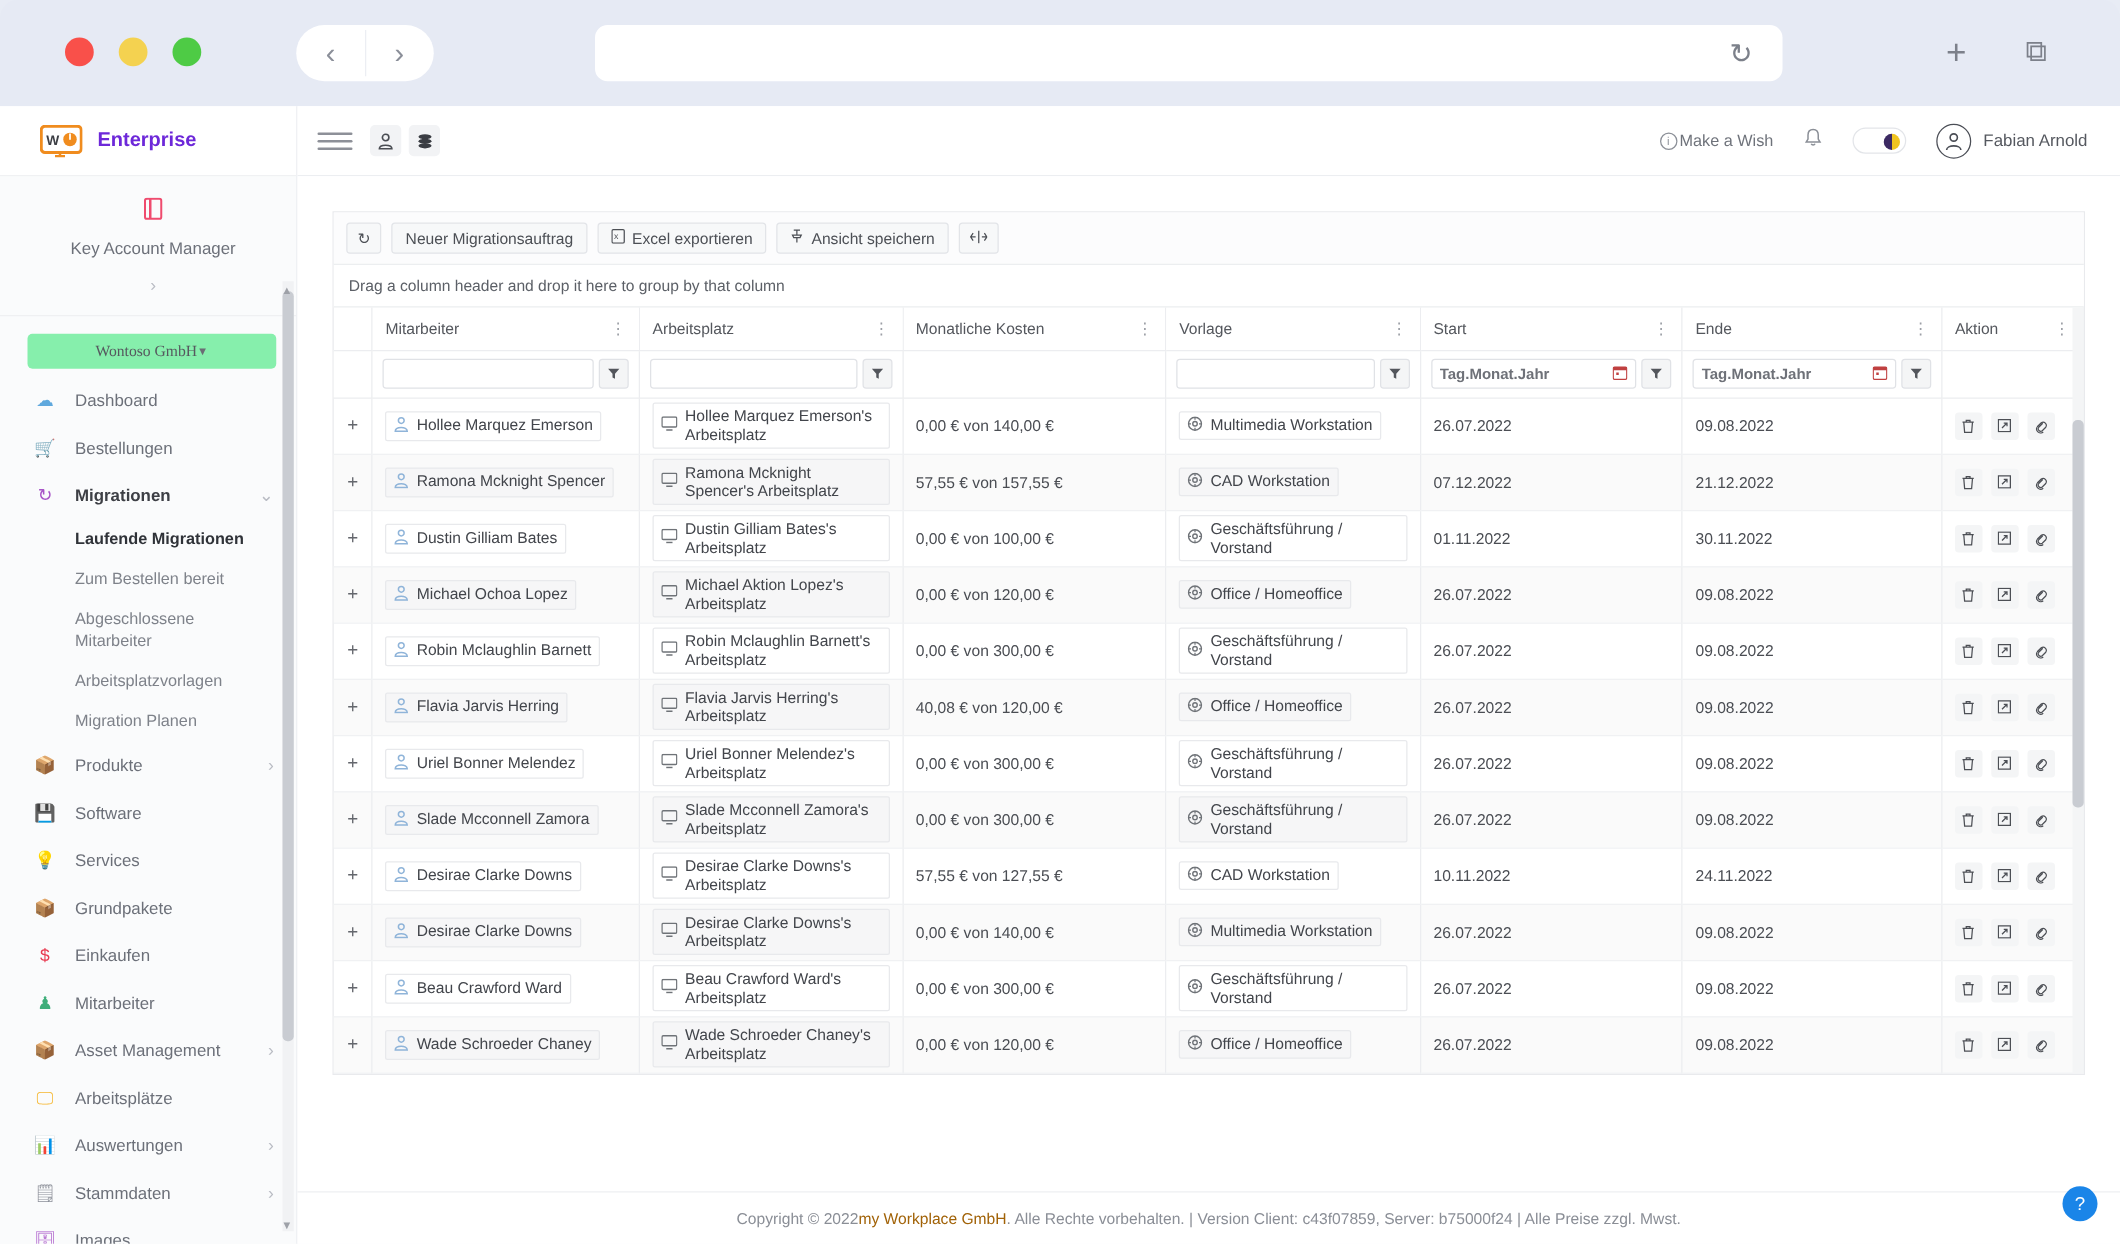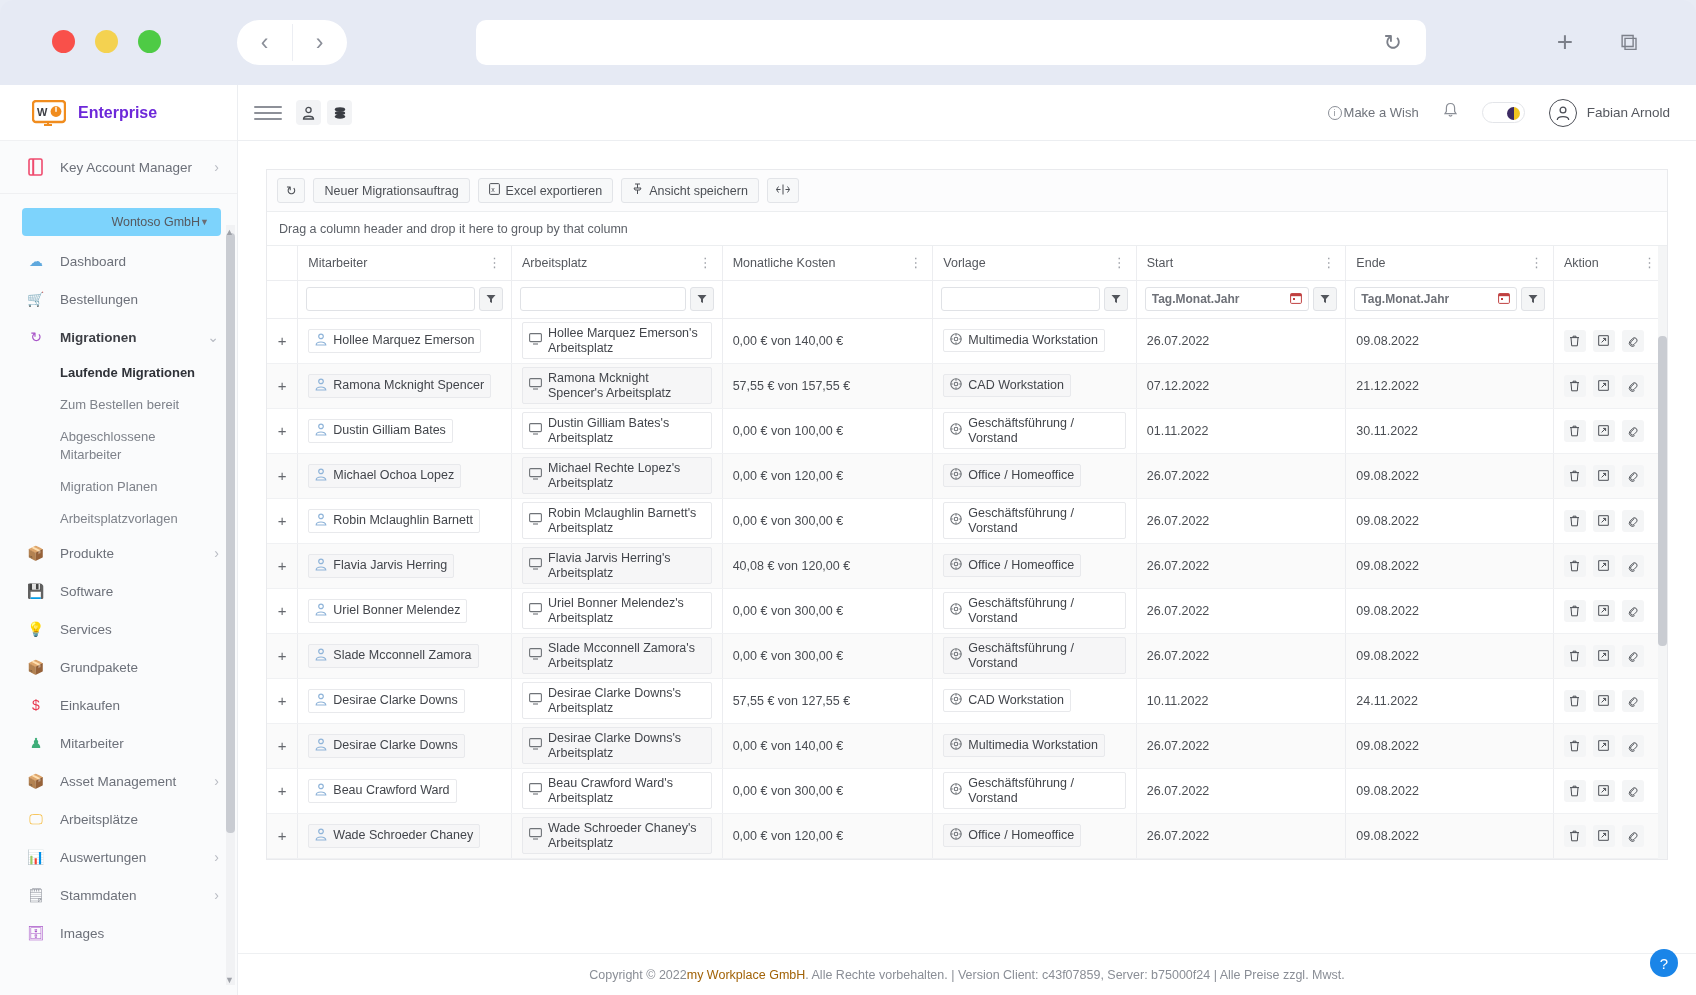--- a/index.html
+++ b/index.html
@@ -66,29 +66,30 @@
     height: 56px; display: flex; align-items: center; gap: 12px;
     padding-left: 32px; background: #fff; border-bottom: 1px solid #f0f1f3;
   }
   .brand-logo { width: 34px; height: 26px; position: relative; }
   .brand-name { font-size: 16px; font-weight: bold; color: #6d28d9; }
 
   .kam {
     display: flex; align-items: center; gap: 14px;
     padding: 16px 18px 16px 26px;
     border-bottom: 1px solid #eff0f2;
+    flex-direction: column;
   }
   .kam-label { font-size: 13.5px; color: #6c7079; flex: 1; }
   .chev { color: #b9bcc4; font-size: 14px; }
 
   .company-select {
     margin: 14px 16px 6px 22px;
-    height: 28px; background: #7dd3fc; border-radius: 4px;
-    display: flex; align-items: center; justify-content: flex-end;
-    padding: 0 12px; font-size: 12.5px; color: #56595f;
+    height: 28px; background: #86efac; border-radius: 4px;
+    display: flex; align-items: center; justify-content: center;
+    padding: 0 12px; font-size: 12.5px; color: #56595f; font-family: Liberation Serif, serif;
   }
   .company-select .caret { font-size: 9px; color: #6a6d74; }
 
   .nav-item {
     display: flex; align-items: center; gap: 14px;
     padding: 9px 18px 9px 26px; cursor: pointer;
   }
   .nav-icon { width: 20px; height: 20px; display: flex; align-items: center; justify-content: center; flex: 0 0 20px; }
   .nav-label { font-size: 13.5px; color: #6c7079; flex: 1; }
   .nav-item.active > .nav-label { color: #3d3f45; font-weight: bold; }
@@ -310,22 +311,22 @@
         <div class="nav-item active">
           <span class="nav-icon" style="color: rgb(168, 85, 200); font-size: 14px;">↻</span>
           <span class="nav-label">Migrationen</span>
           <span class="chev">⌄</span>
         </div>
       </div>
     <div id="nav-sub">
         <div class="subnav-item active"><span class="nav-label">Laufende Migrationen</span></div>
         <div class="subnav-item"><span class="nav-label">Zum Bestellen bereit</span></div>
         <div class="subnav-item"><span class="nav-label">Abgeschlossene Mitarbeiter</span></div>
+        <div class="subnav-item"><span class="nav-label">Arbeitsplatzvorlagen</span></div>
         <div class="subnav-item"><span class="nav-label">Migration Planen</span></div>
-        <div class="subnav-item"><span class="nav-label">Arbeitsplatzvorlagen</span></div>
       </div>
     <div id="nav-bottom">
         <div class="nav-item">
           <span class="nav-icon" style="color: rgb(240, 80, 110); font-size: 14px;">📦</span>
           <span class="nav-label">Produkte</span>
           <span class="chev">›</span>
         </div>
         <div class="nav-item">
           <span class="nav-icon" style="color: rgb(127, 138, 158); font-size: 14px;">💾</span>
           <span class="nav-label">Software</span>
@@ -748,21 +749,21 @@
                         <circle cx="6" cy="3.4" r="2.3" fill="none" stroke="#8fb4d9" stroke-width="1.2"></circle>
                         <path d="M1.2 12 C1.2 8 10.8 8 10.8 12 Z" fill="none" stroke="#8fb4d9" stroke-width="1.2"></path>
                       </svg></span>
                     <span class="chip-txt">Michael Ochoa Lopez</span>
                   </span></td>
                 <td><span class="chip">
                     <span class="chip-ico"><svg width="13" height="12" viewBox="0 0 13 12">
                         <rect x="0.6" y="0.6" width="11.8" height="8" rx="1" fill="none" stroke="#6f7378" stroke-width="1.1"></rect>
                         <path d="M4 11 h5" stroke="#6f7378" stroke-width="1.1"></path>
                       </svg></span>
-                    <span class="chip-txt two">Michael Rechte Lopez's Arbeitsplatz</span>
+                    <span class="chip-txt two">Michael Aktion Lopez's Arbeitsplatz</span>
                   </span></td>
                 <td>0,00 € von 120,00 €</td>
                 <td><span class="chip">
                     <span class="chip-ico"><svg width="12" height="12" viewBox="0 0 12 12">
                         <circle cx="6" cy="6" r="5.2" fill="none" stroke="#6f7378" stroke-width="1.1"></circle>
                         <circle cx="6" cy="6" r="1.8" fill="none" stroke="#6f7378" stroke-width="1.1"></circle>
                         <path d="M6 0.8 v2 M6 9.2 v2 M0.8 6 h2 M9.2 6 h2" stroke="#6f7378" stroke-width="1"></path>
                       </svg></span>
                     <span class="chip-txt">Office / Homeoffice</span>
                   </span></td>

